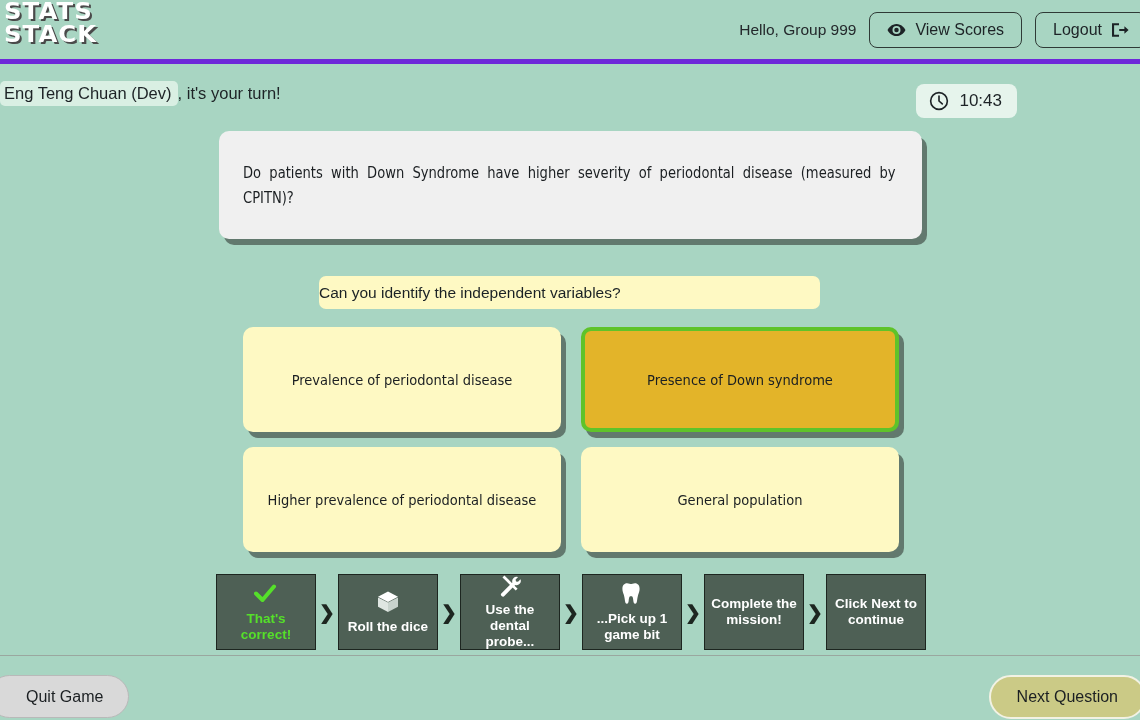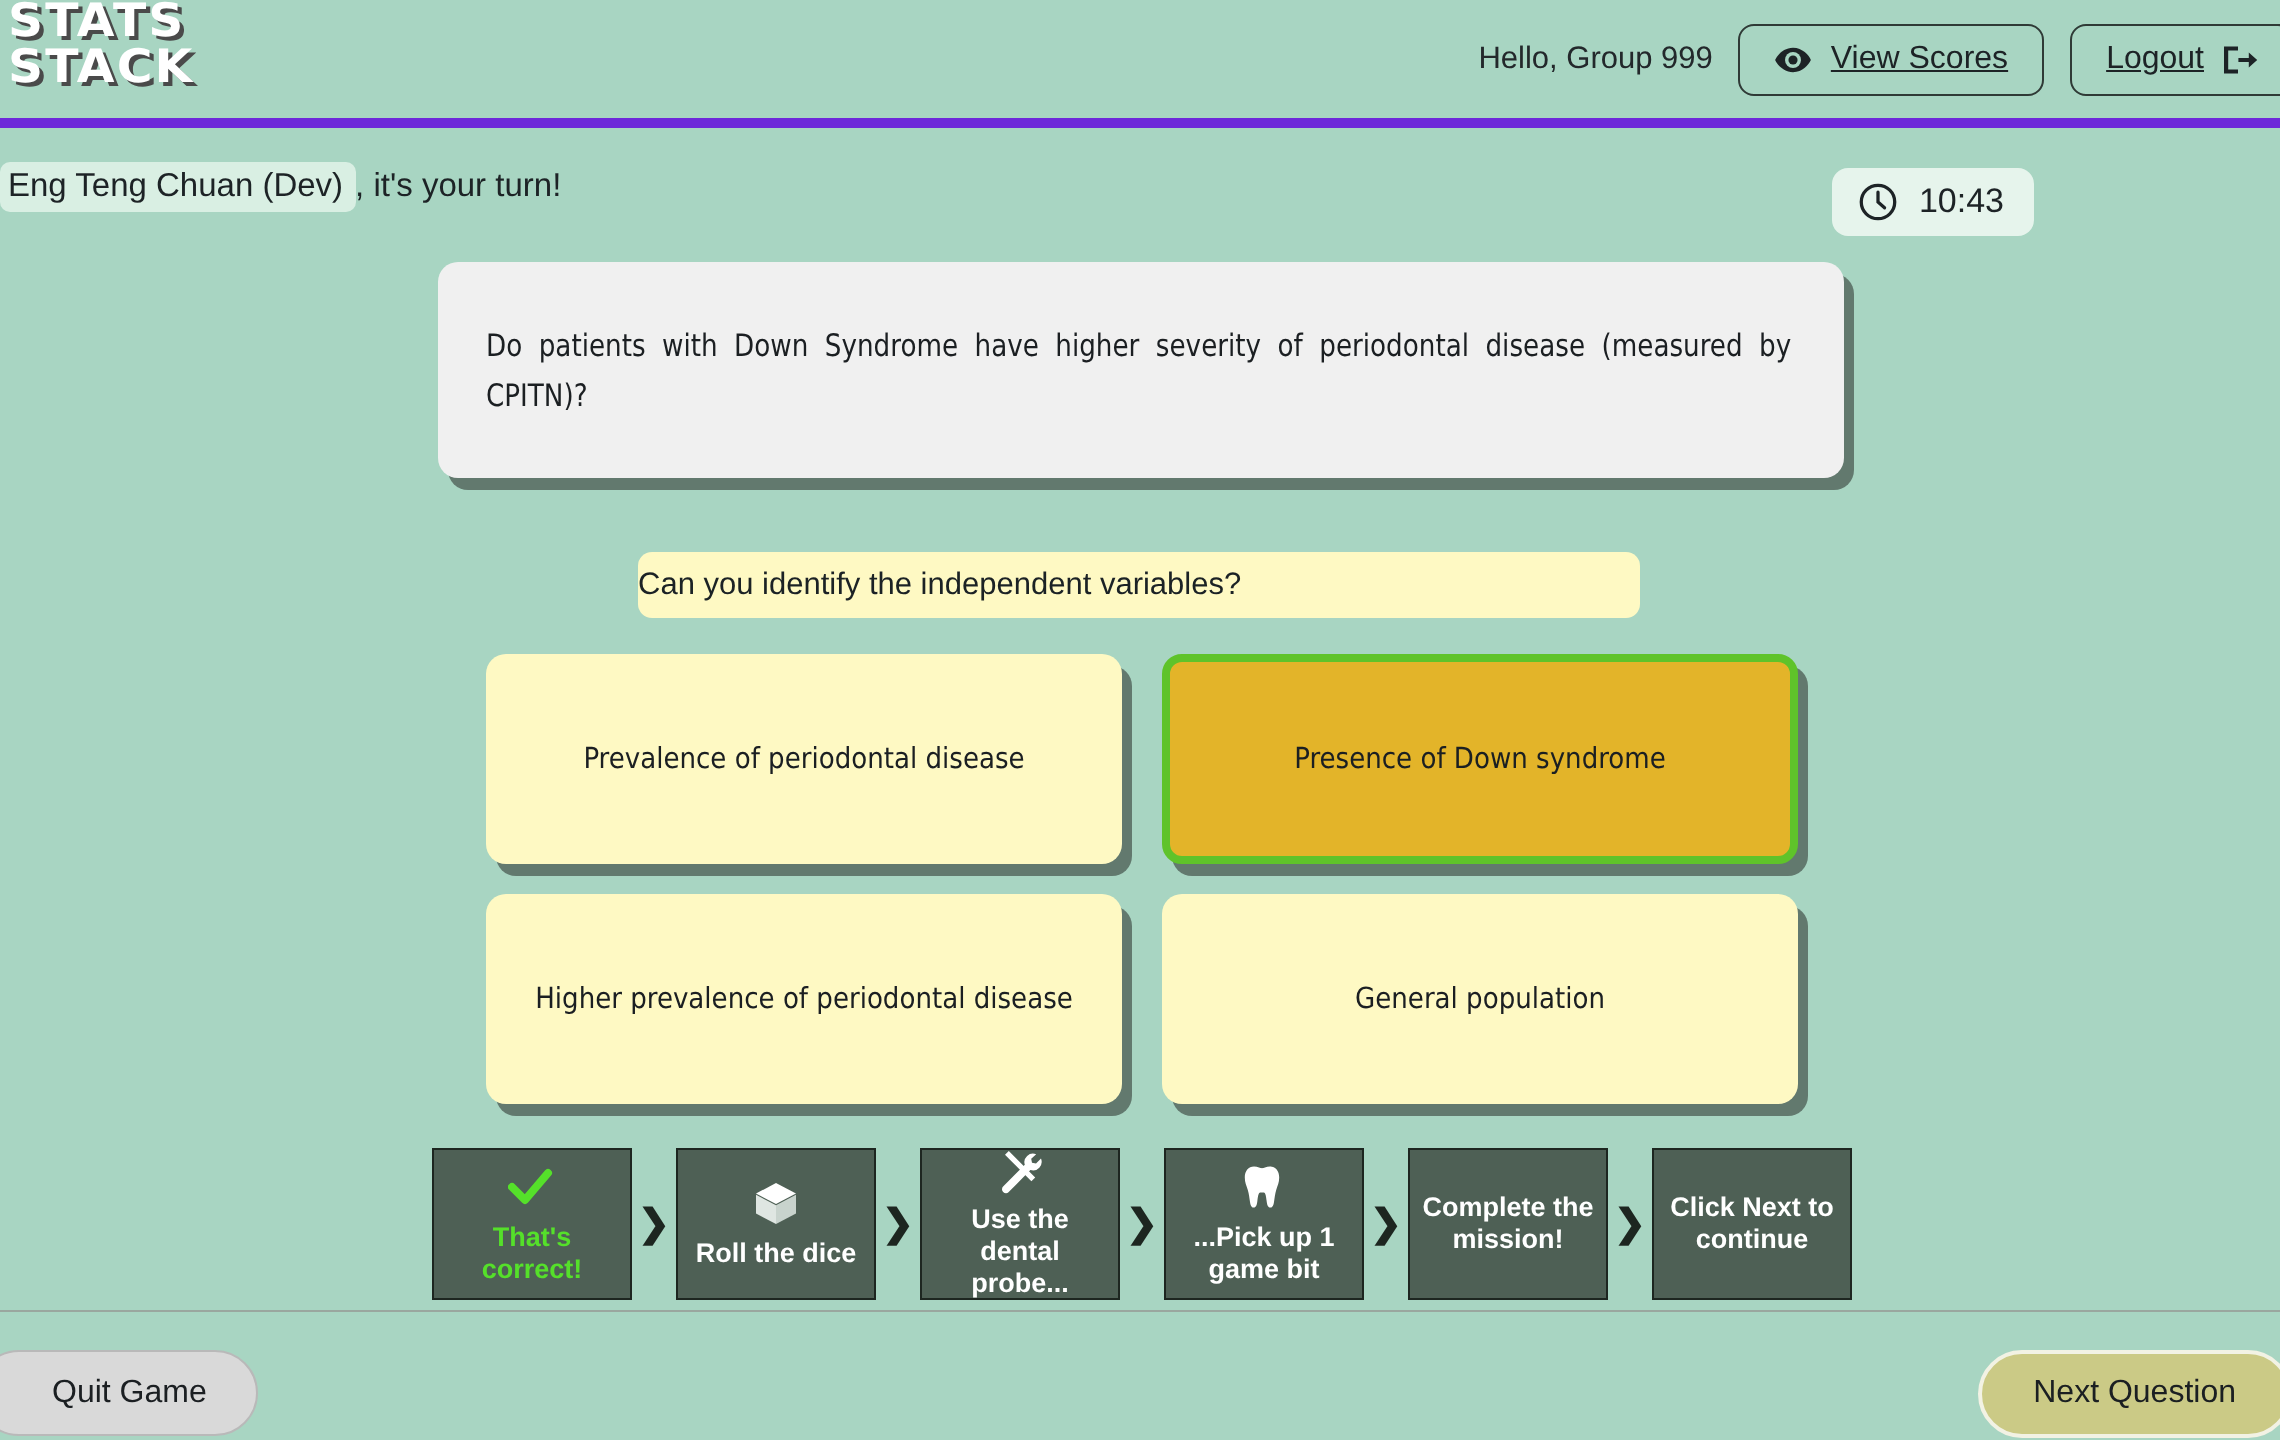--- a/index.html
+++ b/index.html
@@ -37,21 +37,21 @@
     display: flex; align-items: center; gap: 13px;
     padding-right: 0;
   }
   .greeting { font-size: 15.5px; color: #23282b; white-space: nowrap; }
   .hbtn {
     display: flex; align-items: center; gap: 9px;
     height: 36px; padding: 0 17px;
     border: 1px solid #2f3a36; border-radius: 8px;
     background: transparent; color: #1d2326;
     font-size: 16px; font-family: "Liberation Sans", sans-serif;
-    white-space: nowrap; cursor: pointer; text-decoration: underline;
+    white-space: nowrap; cursor: pointer;
   }
   .hbtn:last-child { margin-right: -7px; }
   .ico { display: inline-flex; align-items: center; justify-content: center; }
 
   
   .turnbar {
     position: absolute; top: 64px; left: 0; width: 1024px; height: 58px;
     display: flex; align-items: center;
   }
   .turn-text {

